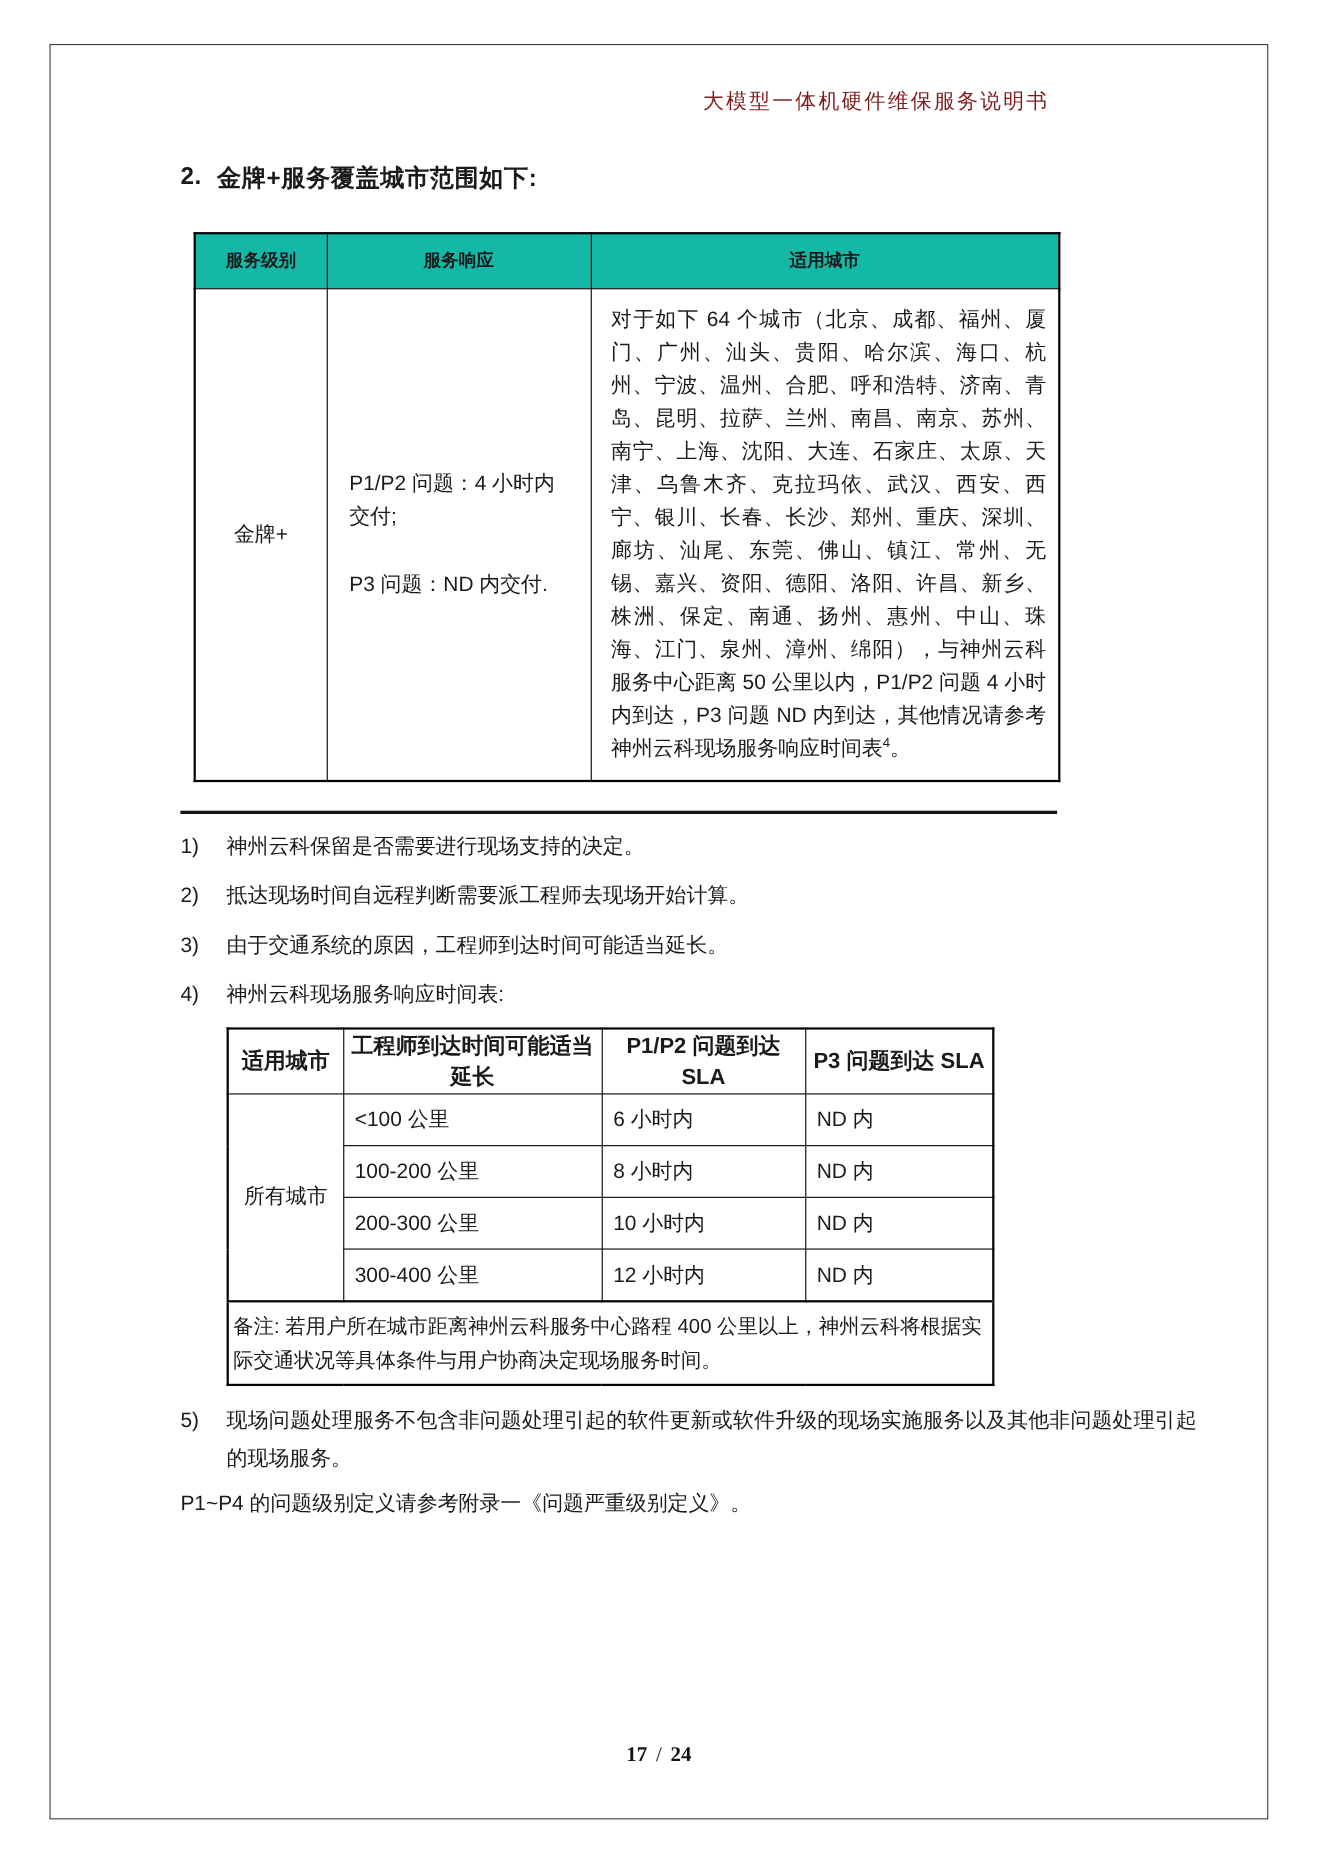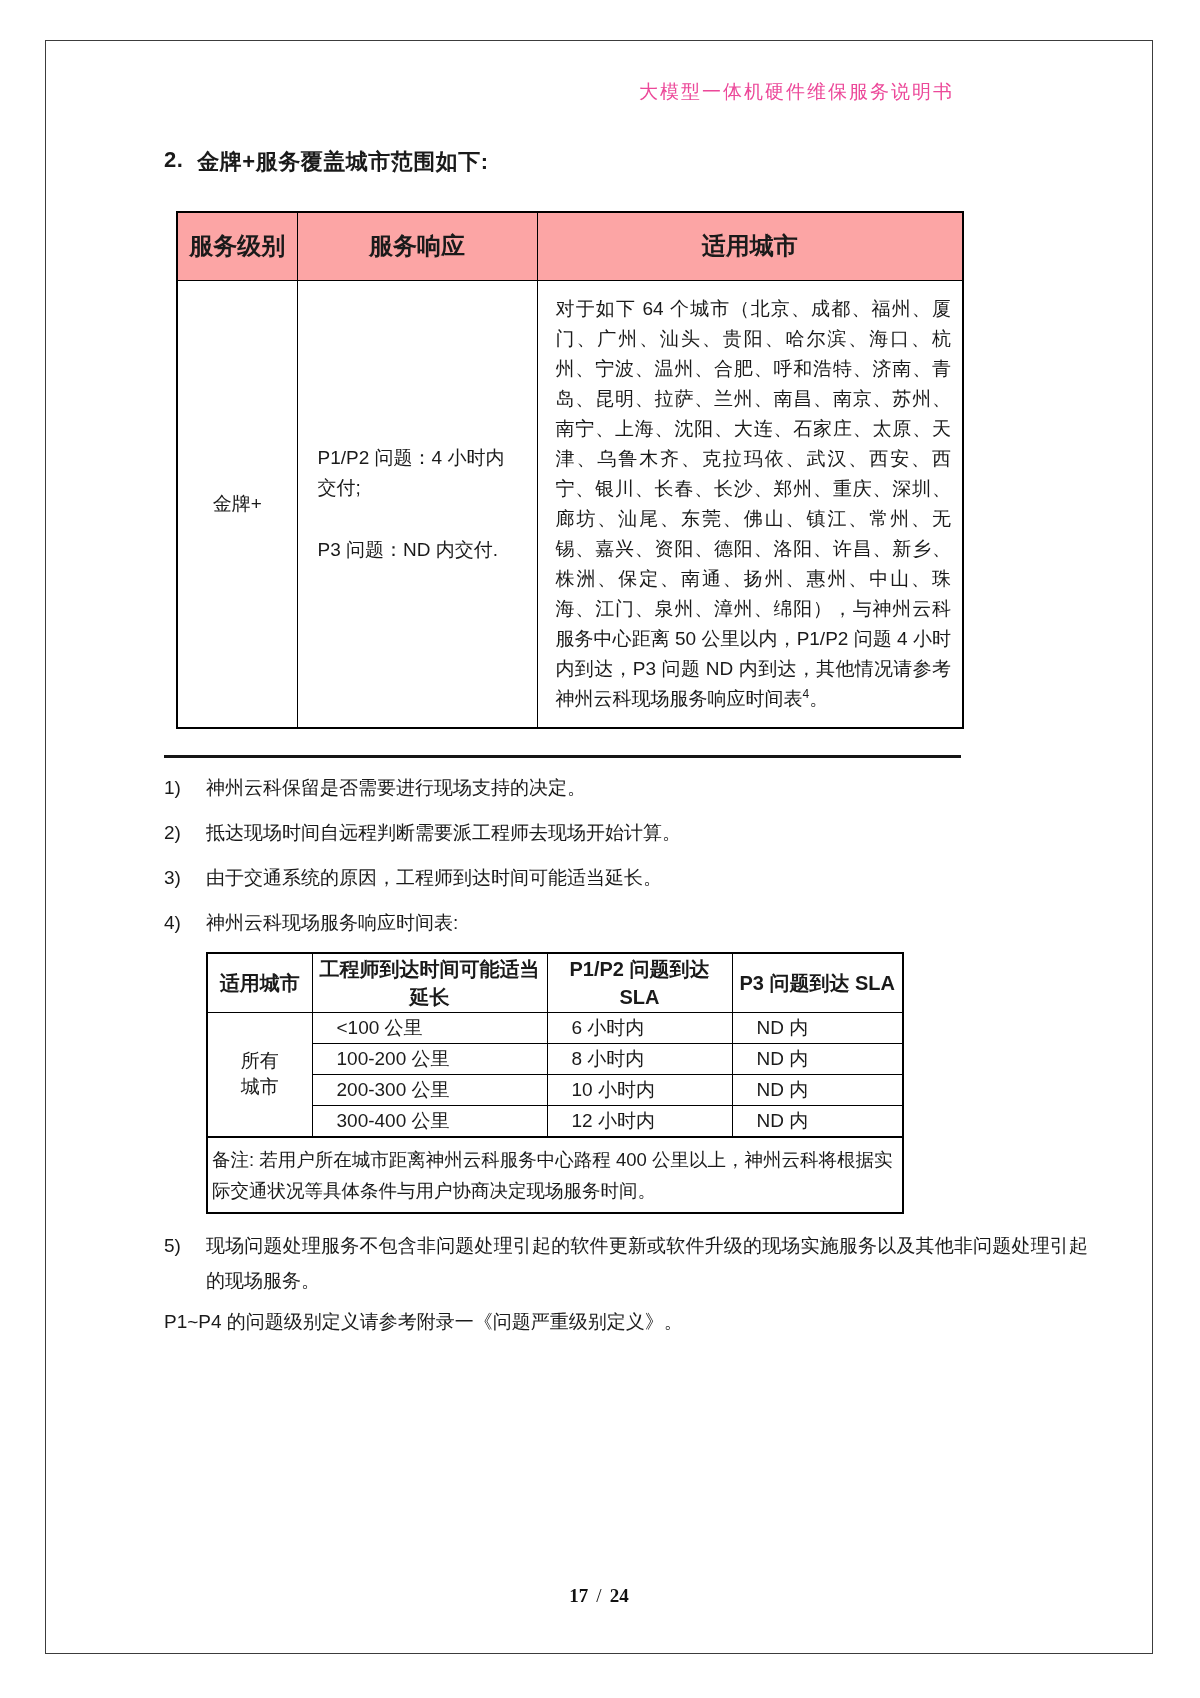--- a/index.html
+++ b/index.html
@@ -8,54 +8,54 @@
     font-family:"Liberation Sans",sans-serif;color:#1a1a1a;
     -webkit-font-smoothing:antialiased;
   }
   .frame{
     position:absolute;left:45px;top:40px;width:1108px;height:1614px;
     border:1px solid #3c3c3c;box-sizing:border-box;background:#fff;
   }
   .doc-header{
     margin:38px 198px 0 0;text-align:right;
     font-family:Liberation Mono, monospace;
-    font-size:19px;letter-spacing:2px;color:#ec4899;
+    font-size:19px;letter-spacing:2px;color:#7f1d1d;
   }
   .section-heading{
     margin:42px 0 0 118px;font-size:22px;font-weight:bold;letter-spacing:0.5px;
     display:flex;
   }
   .section-heading .h-num{margin-right:14px;}
 
   
   table{border-collapse:collapse;table-layout:fixed;}
   .t1{margin:34px 0 0 130px;width:786px;border:2px solid #000;}
   .t1 th,.t1 td{border:1px solid #000;box-sizing:border-box;}
-  .t1 thead th{background:#fca5a5;height:68px;font-size:24px;font-weight:bold;text-align:center;}
+  .t1 thead th{background:#14b8a6;height:50px;font-size:16px;font-weight:bold;text-align:center;}
   .t1 .level-cell{text-align:center;font-size:19px;vertical-align:middle;}
   .t1 .resp-cell{text-align:left;font-size:19px;vertical-align:middle;padding:0 20px;}
   .resp-cell p{margin:0;line-height:30px;}
   .resp-cell p + p{margin-top:32px;}
   .t1 .cities-cell{
     font-size:19px;line-height:30px;padding:13px 11px 13px 18px;
     text-align:justify;text-justify:inter-character;vertical-align:top;
   }
   .cities-cell sup{font-size:12px;line-height:0;}
 
   .divider{margin:26px 0 0 118px;width:797px;height:3px;background:#151515;}
 
   .notice-label{margin:22px 0 0 118px;font-size:19px;font-weight:bold;}
   .note-item{display:flex;margin:15px 0 0 118px;font-size:19px;line-height:30px;}
   .note-item .num{width:42px;flex:none;}
 
   
   .t2{margin:14px 0 0 160px;width:696px;border:2px solid #000;font-size:19px;}
   .t2 th,.t2 td{border:1px solid #000;box-sizing:border-box;}
   .t2 thead th{font-size:20px;font-weight:bold;text-align:center;height:60px;padding:0 4px;line-height:28px;vertical-align:middle;}
-  .t2 tbody td{height:31px;padding:1px 24px;vertical-align:middle;}
+  .t2 tbody td{height:47px;padding:1px 10px;vertical-align:middle;}
   .t2 .scope-cell{text-align:center;}
   .t2 tr.remark-row td{border-top:2px solid #000;padding:6px 4px;line-height:31px;height:auto;font-size:18.5px;}
 
   .item5{display:flex;margin:14px 0 0 118px;width:924px;font-size:19px;line-height:35px;}
   .item5 .num{width:42px;flex:none;}
   .item5 .txt{text-align:justify;text-justify:inter-character;}
   .footnote{margin:8px 0 0 118px;font-size:19px;line-height:32px;}
 
   .page-footer{
     position:absolute;left:0;right:0;bottom:46px;text-align:center;

